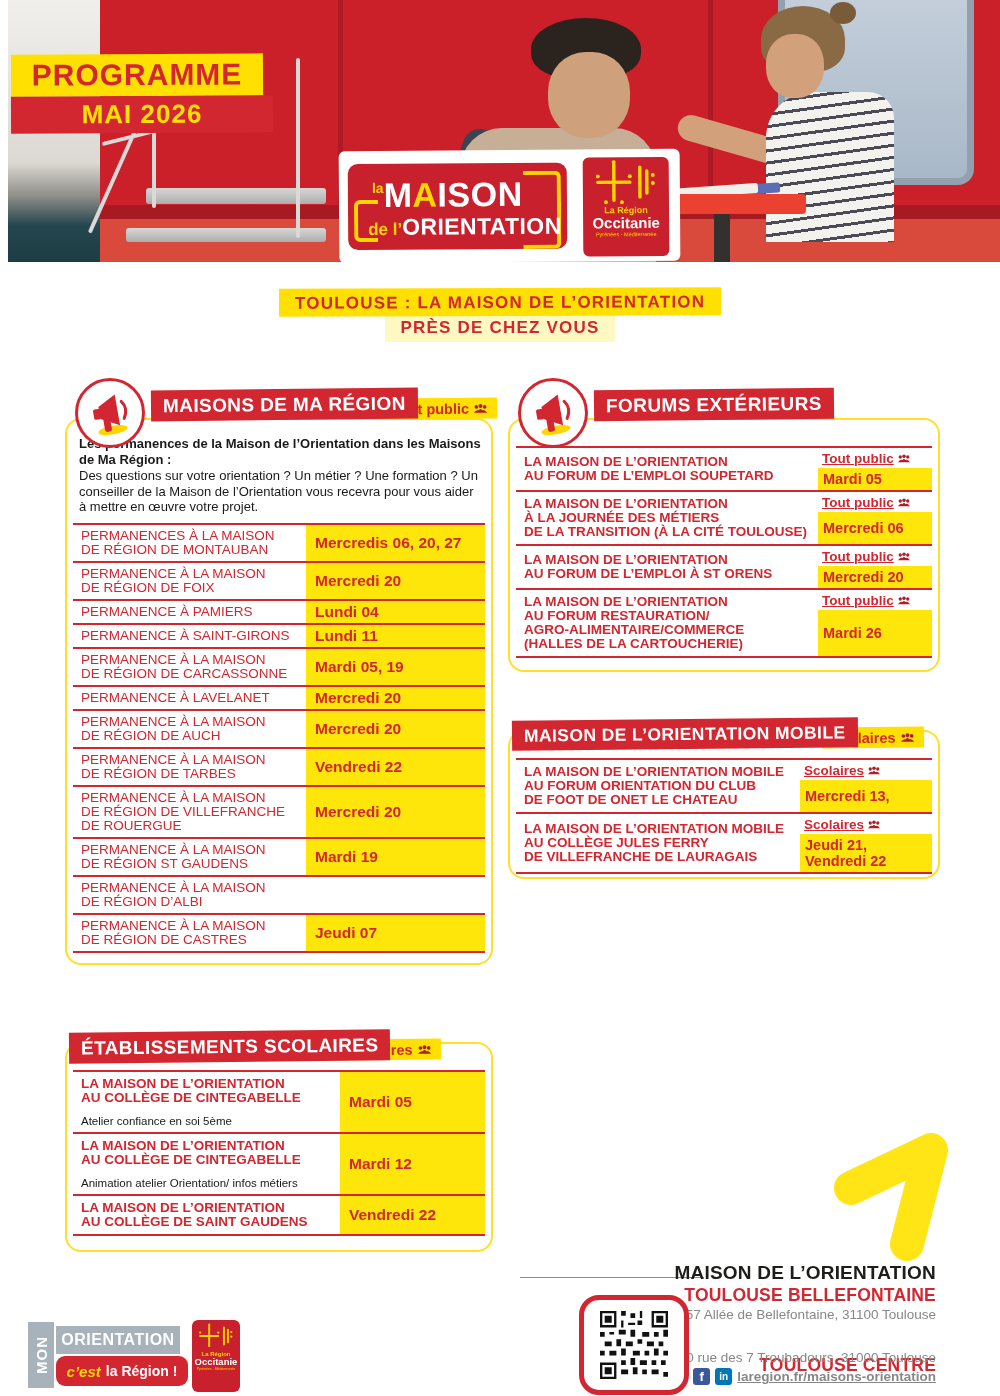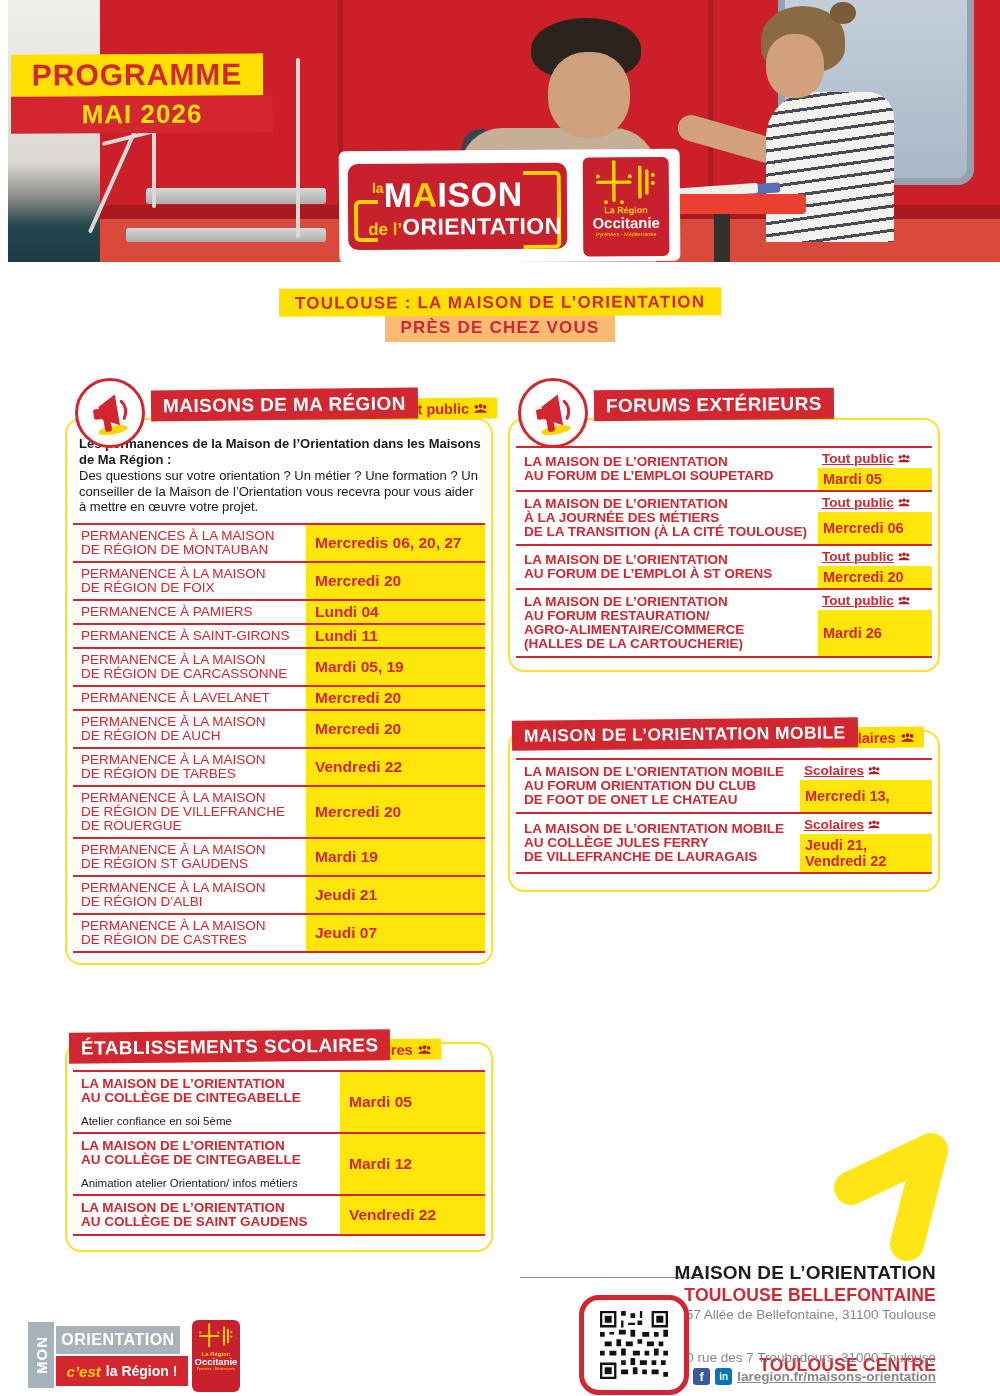--- a/index.html
+++ b/index.html
@@ -53,21 +53,21 @@
   .occ-logo{position:absolute;background:#c8202c;border-radius:6px;display:flex;flex-direction:column;align-items:center;}
   .occ-big{left:244px;top:8px;width:86px;height:97px;padding-top:2px;}
   .occ-t1{color:#ffd500;font-size:9px;font-weight:700;line-height:1;margin-top:1px;}
   .occ-t2{color:#fff;font-size:15px;font-weight:800;line-height:1.05;}
   .occ-t3{color:#ffd500;font-size:5.5px;line-height:1.2;}
 
   
   .banner{position:absolute;left:0;top:288px;width:1000px;text-align:center;}
   .banner-l1{display:inline-block;background:#ffe000;color:#d22630;font-size:17px;font-weight:800;
     letter-spacing:1.2px;padding:5px 16px 3px;transform:rotate(-.2deg);}
-  .banner-l2{display:block;margin:-1px auto 8px;width:max-content;background:#fdba74;color:#d22630;
+  .banner-l2{display:block;margin:-1px auto 8px;width:max-content;background:#fef9c3;color:#d22630;
     font-size:17px;font-weight:800;letter-spacing:1.2px;padding:3px 16px 4px;}
 
   
   .box{position:absolute;background:#fff;border:2px solid #ffdf29;border-radius:16px;}
   .circle-icon{position:absolute;width:64px;height:64px;background:#fff;border:3px solid #d22630;border-radius:50%;
     display:flex;align-items:center;justify-content:center;z-index:3;}
   .red-badge{position:absolute;background:#d22630;color:#fff;font-weight:800;letter-spacing:.4px;
     padding:5px 12px 4px;z-index:2;transform:rotate(-.6deg);white-space:nowrap;}
   .yellow-badge{position:absolute;background:#ffe000;color:#d22630;font-weight:800;font-size:14.5px;
     padding:3px 9px 2px;z-index:1;display:flex;align-items:center;gap:4px;white-space:nowrap;transform:rotate(-.6deg);}
@@ -92,21 +92,21 @@
   .fx-row{display:flex;border-top:2px solid #d22630;}
   .fx-label{flex:1;display:flex;align-items:center;padding:5px 4px 5px 8px;color:#d22630;
     font-weight:800;font-size:13.5px;line-height:14px;white-space:pre-line;}
   .fx-right{width:114px;margin-left:3px;display:flex;flex-direction:column;}
   .fx-badge{display:flex;align-items:center;gap:3px;color:#d22630;font-weight:800;font-size:13.5px;
     padding:3px 0 2px 4px;}
   .fx-badge .u{text-decoration:underline;}
   .fx-date{flex:1;background:#ffe60a;display:flex;align-items:center;padding:3px 2px 3px 5px;
     color:#d22630;font-weight:800;font-size:14.5px;line-height:16px;white-space:pre-line;}
 
-  .mb-box{left:508px;top:730px;width:428px;padding-bottom:16px;}
+  .mb-box{left:508px;top:730px;width:428px;padding-bottom:3px;}
   .mb-box .red-badge{left:2px;top:-13px;font-size:17.5px;}
   .mb-box .yellow-badge{left:312px;top:-5px;}
   .mb-row{display:flex;border-top:2px solid #d22630;}
   .mb-row .fx-right{width:132px;}
 
   .es-box{left:65px;top:1042px;width:424px;padding-bottom:14px;}
   .es-box .red-badge{left:2px;top:-13px;font-size:19px;}
   .es-box .yellow-badge{left:272px;top:-5px;}
   .es-table{margin:26px 6px 0 6px;border-bottom:2px solid #d22630;}
   .es-row{display:flex;border-top:2px solid #d22630;}
@@ -135,21 +135,21 @@
       border:5px solid #d22630;border-radius:20px;display:flex;align-items:center;justify-content:center;}
 
   .brand{position:absolute;left:28px;top:1320px;width:212px;height:70px;}
   .brand-mon{position:absolute;left:0;top:2px;width:26px;height:66px;background:#a8b2ba;
     display:flex;align-items:center;justify-content:center;}
   .brand-mon span{color:#fff;font-weight:800;font-size:15px;letter-spacing:1px;
     writing-mode:vertical-rl;transform:rotate(180deg);}
   .brand-orientation{position:absolute;left:28px;top:6px;width:124px;height:28px;background:#a8b2ba;
     color:#fff;font-weight:800;font-size:16px;display:flex;align-items:center;justify-content:center;letter-spacing:.5px;}
   .brand-region{position:absolute;left:28px;top:36px;width:132px;height:30px;background:#d22630;
-    display:flex;align-items:center;justify-content:center;gap:5px;}
+    display:flex;align-items:center;justify-content:center;gap:5px;border-radius:9px;}
   .brand-cest{color:#ffd500;font-style:italic;font-weight:800;font-size:15px;}
   .brand-laregion{color:#fff;font-weight:800;font-size:14px;}
   .occ-small{left:164px;top:0;width:48px;height:70px;padding-top:2px;}
   .occ-small .occ-t1{font-size:6px;} .occ-small .occ-t2{font-size:9.5px;} .occ-small .occ-t3{font-size:3.5px;}
 </style>
 </head>
 <body>
 
 <div class="page">
 
@@ -305,21 +305,20 @@
         <div class="mr-row">
           <div class="mr-label">PERMANENCE À LA MAISON
 DE RÉGION ST GAUDENS</div>
           <div class="mr-date">Mardi 19</div>
         </div>
 
 
         <div class="mr-row">
           <div class="mr-label">PERMANENCE À LA MAISON
 DE RÉGION D’ALBI</div>
-          <div class="mr-date">Jeudi 21</div>
         </div>
 
         <div class="mr-row">
           <div class="mr-label">PERMANENCE À LA MAISON
 DE RÉGION DE CASTRES</div>
           <div class="mr-date">Jeudi 07</div>
         </div>
       </div>
   </section>
 

